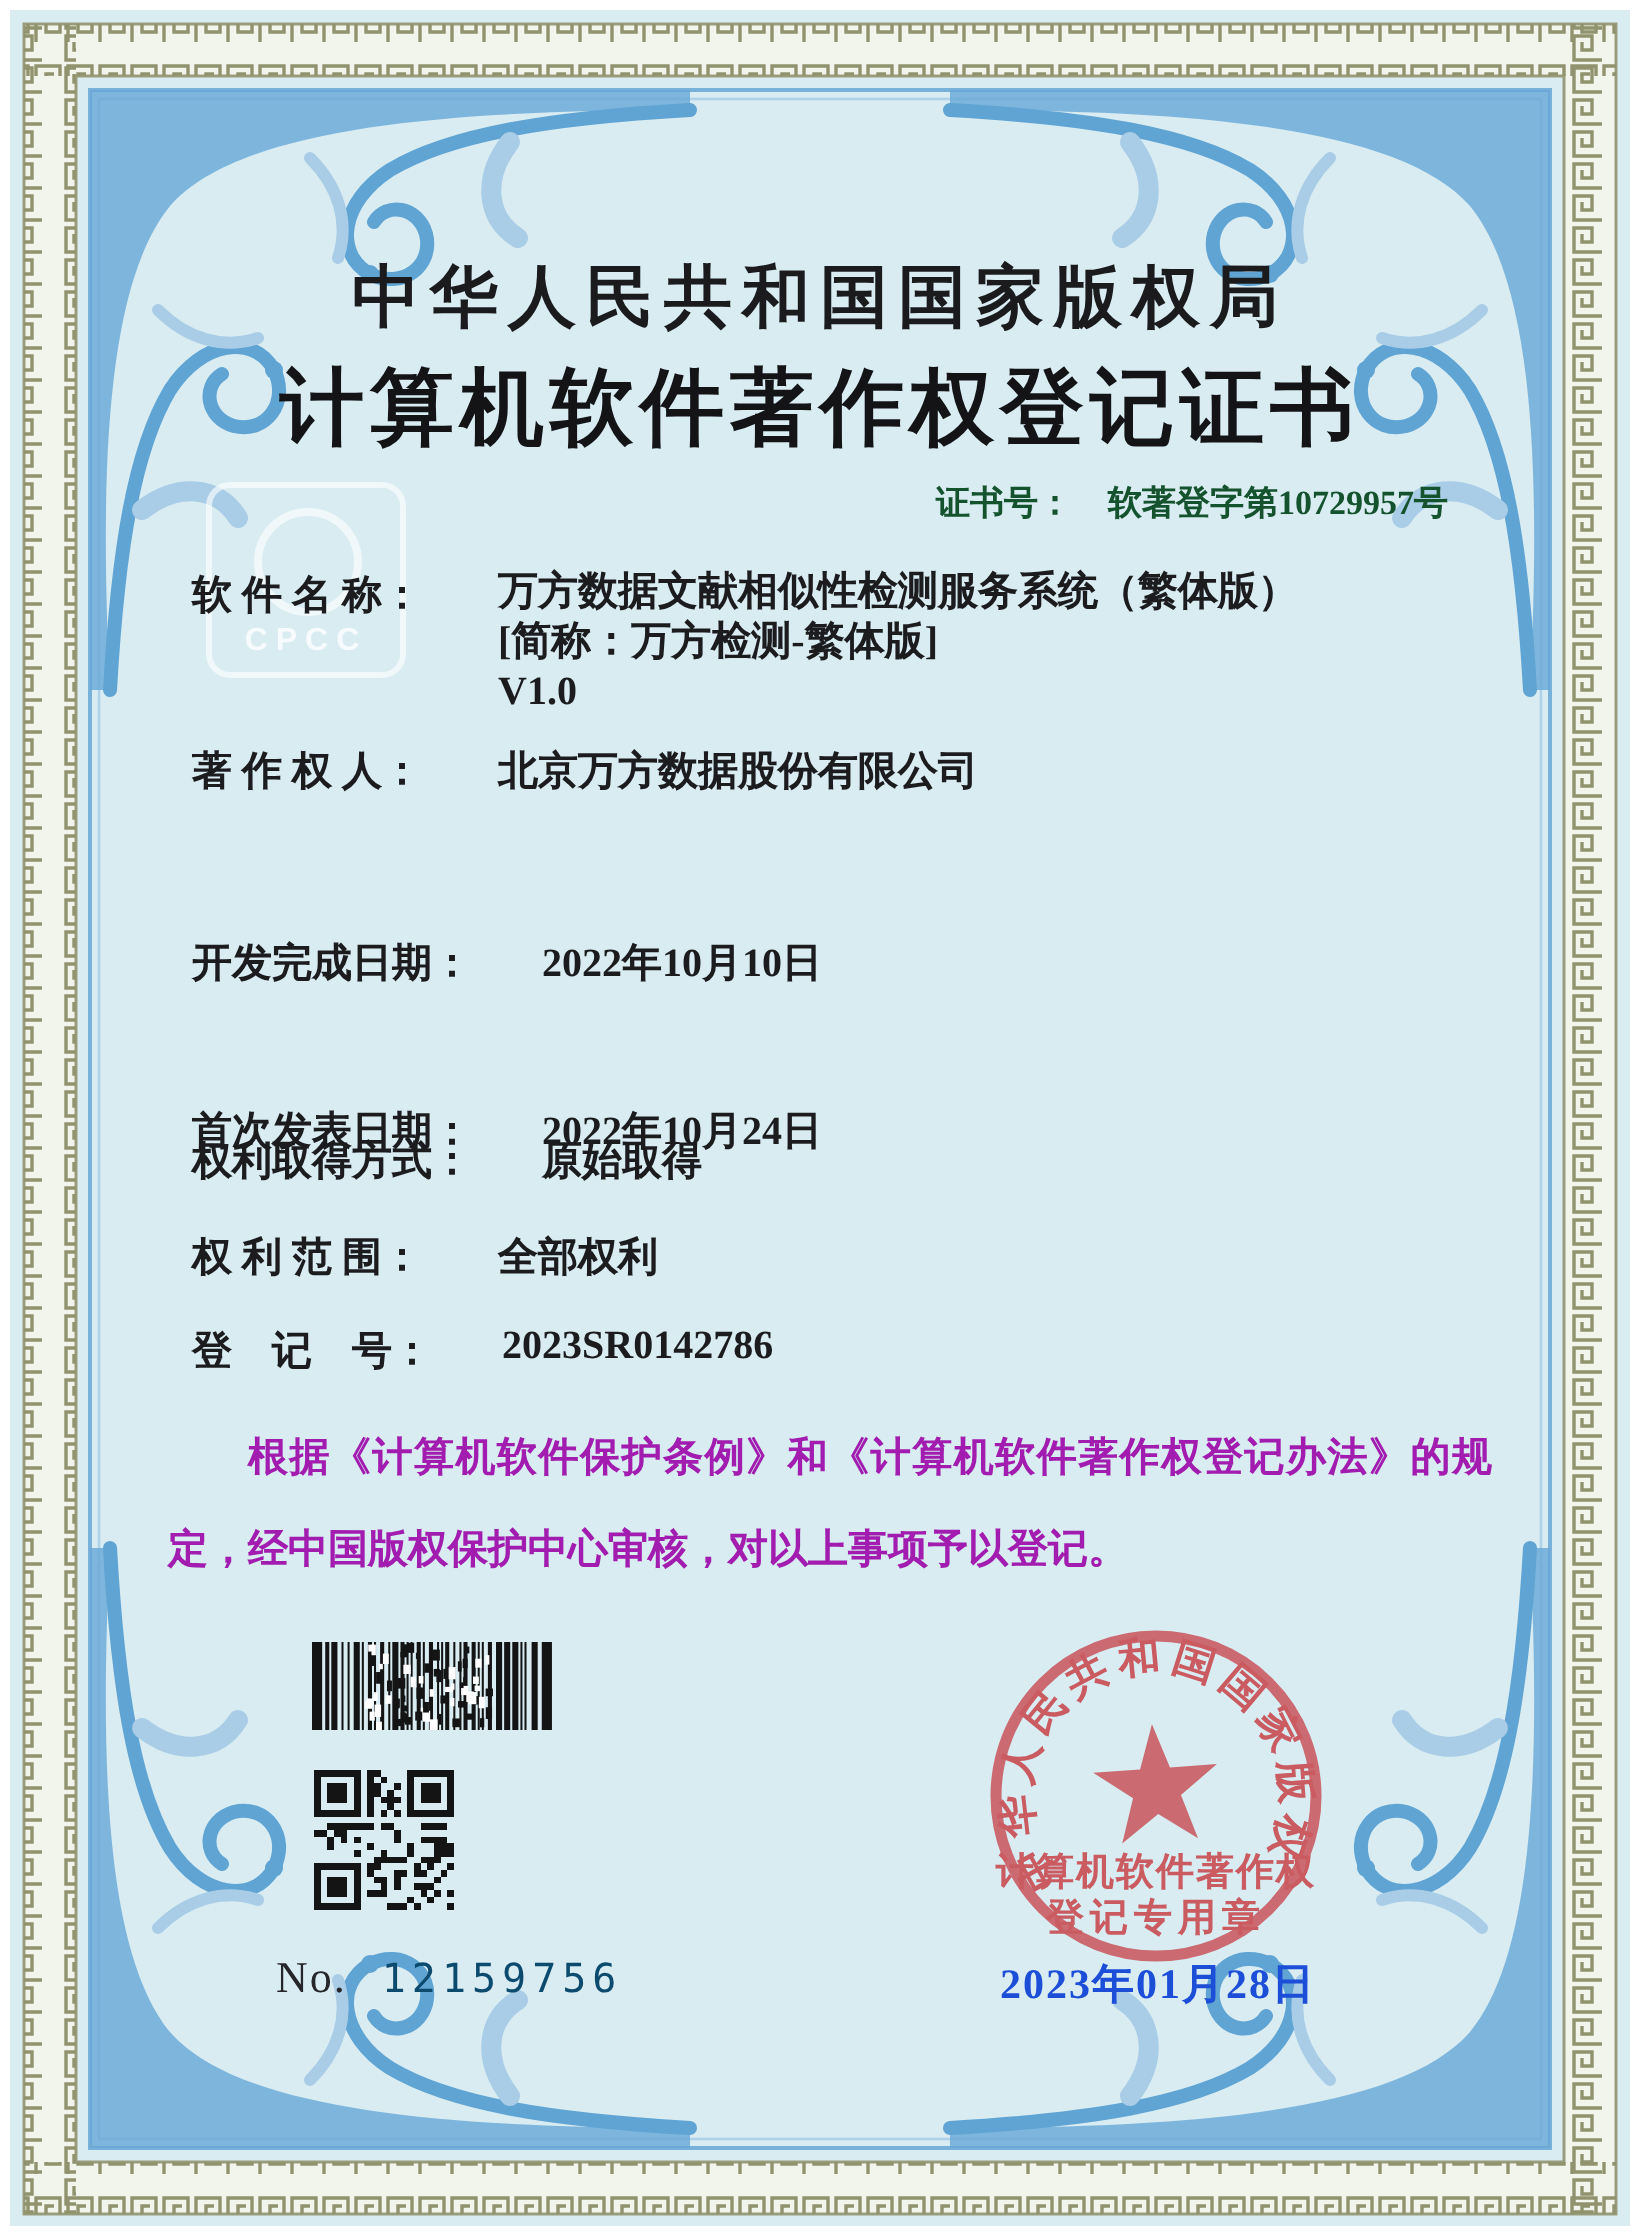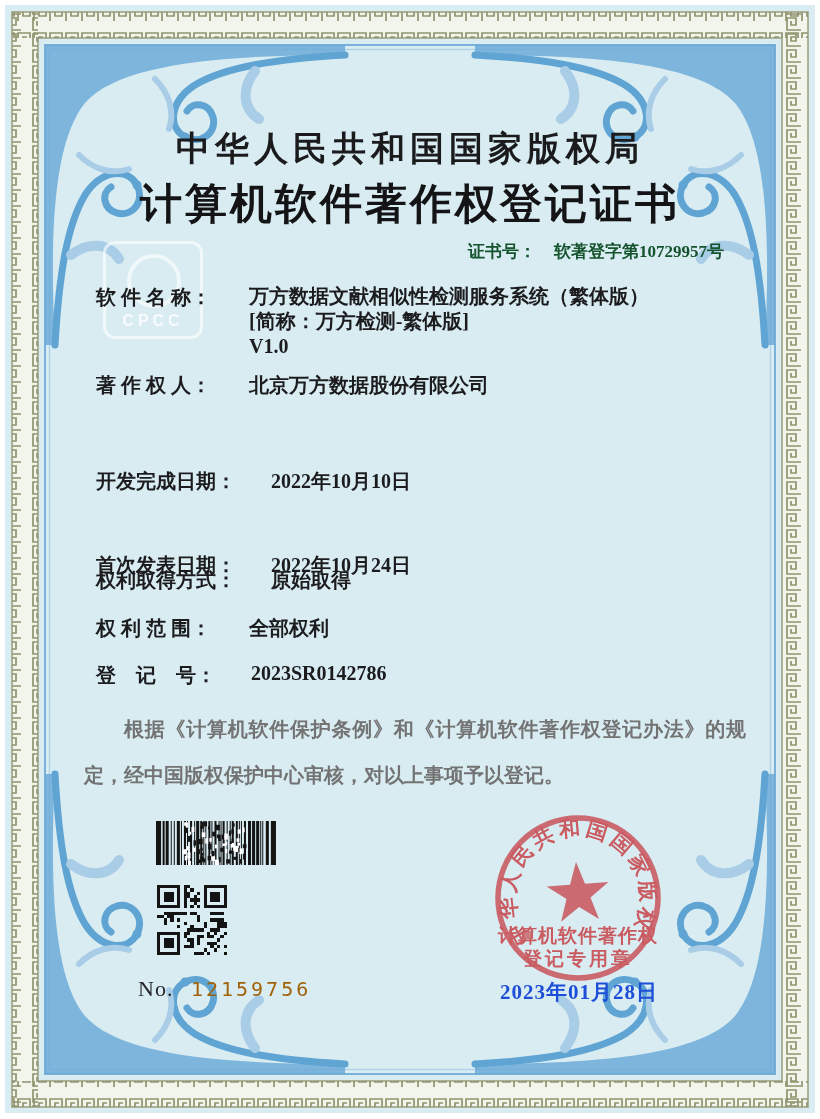--- a/index.html
+++ b/index.html
@@ -12,29 +12,29 @@
              letter-spacing:5px;color:#1b1b1d;}
   .cert-title{left:0;right:0;top:176px;text-align:center;font-size:42px;font-weight:700;
               letter-spacing:3px;color:#141416;}
   .certno{right:96px;top:240px;font-size:17px;font-weight:700;color:#14532d;}
   .certno .v{margin-left:18px;}
   .frow{position:absolute;left:96px;font-size:20px;font-weight:700;color:#1c1c1f;white-space:nowrap;}
   .frow .lbl{display:inline-block;min-width:118px;vertical-align:top;}
   .frow .val{display:inline-block;margin-left:30px;vertical-align:top;}
   .frow .val div{line-height:25px;}
 
-  .statement{left:84px;width:662px;top:706px;font-size:20px;font-weight:700;color:#737373;
+  .statement{left:84px;width:662px;top:706px;font-size:20px;font-weight:700;color:#a21caf;
              line-height:46px;text-indent:2em;text-align:justify;}
 
   .barcode{left:156px;top:821px;width:122px;height:44px;}
   .qrcode{left:157px;top:885px;width:70px;height:70px;}
 
   .serial{left:138px;top:976px;font-size:22px;color:#26262a;white-space:nowrap;}
   .serial .no{font-weight:400;letter-spacing:1px;}
-  .serial .num{font-family:"DejaVu Sans Mono",monospace;font-size:20px;color:#a16207;
+  .serial .num{font-family:"DejaVu Sans Mono",monospace;font-size:20px;color:#0c4a6e;
                letter-spacing:3px;margin-left:12px;}
 
   .issue-date{left:500px;top:978px;font-size:21px;font-weight:700;color:#1d4ed8;letter-spacing:1px;}
 
   .seal-svg{left:470px;top:790px;width:220px;height:220px;opacity:.92;}
 
   .watermark{left:103px;top:241px;width:94px;height:92px;border:3px solid rgba(255,255,255,.62);
              border-radius:12px;}
   .watermark .wm-circle{position:absolute;left:21px;top:10px;width:46px;height:46px;
              border:4px solid rgba(255,255,255,.62);border-radius:50%;}

